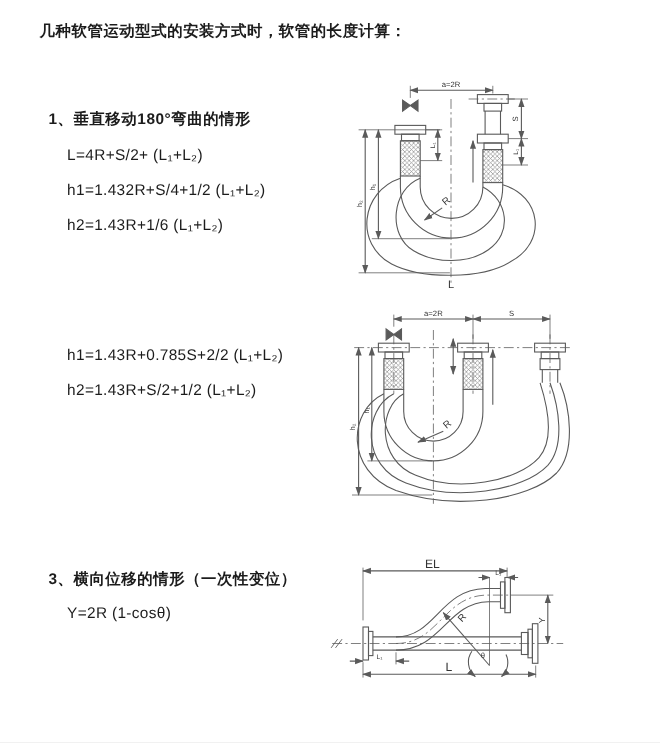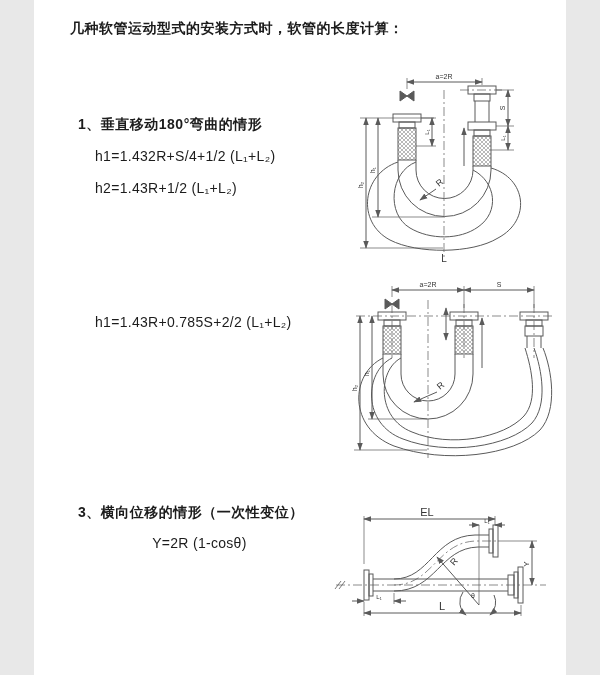--- a/index.html
+++ b/index.html
@@ -1,55 +1,57 @@
 <!DOCTYPE html>
 <html><head>
 <meta charset="utf-8">
 <style>
   html,body{margin:0;padding:0;background:#e8e8e8;}
   .page{
-    position:relative;width:532px;height:675px;margin:0 auto;
+    position:relative;width:600px;height:675px;margin:0 auto;
     background:#ffffff;overflow:hidden;
     font-family:"Liberation Sans","DejaVu Sans",sans-serif;color:#1c1c1c;
   }
   .doc-title{
     position:absolute;left:36px;top:20px;font-size:14px;font-weight:bold;
     letter-spacing:.5px;white-space:nowrap;
   }
   .section{position:absolute;left:44px;}
-  .sec-1{top:100px;} .sec-2{top:300px;} .sec-3{top:488px;text-align:center;}
-  .sec-heading{font-size:14px;font-weight:bold;letter-spacing:.5px;white-space:nowrap;margin-top:16px;}
+  .sec-1{top:100px;} .sec-2{top:300px;} .sec-3{top:518px;}
+  .sec-heading{font-size:14px;font-weight:bold;letter-spacing:.5px;white-space:nowrap;}
   .formulas{margin-top:6px;padding-left:17px;}
   .formula{font-size:14px;line-height:32px;white-space:nowrap;letter-spacing:.3px;}
   .sec-3 .formula{line-height:30px;}
   .diagram{position:absolute;}
   #d1{left:308px;top:70px;}
   #d2{left:308px;top:278px;}
   #d3{left:296px;top:494px;}
   svg{display:block;}
   svg text{font-family:"Liberation Sans","DejaVu Sans",sans-serif;fill:#333;}
 </style>
 </head>
 <body>
 
 <div class="page">
 
   <div class="doc-title">几种软管运动型式的安装方式时，软管的长度计算：</div>
 
   <div class="section sec-1">
     <div class="sec-heading">1、垂直移动180°弯曲的情形</div>
     <div class="formulas">
+      <div class="formula">L=4R+S/2+ (L₁+L₂)</div>
       <div class="formula">h1=1.432R+S/4+1/2 (L₁+L₂)</div>
-      <div class="formula">h2=1.43R+1/2 (L₁+L₂)</div>
+      <div class="formula">h2=1.43R+1/6 (L₁+L₂)</div>
     </div>
   </div>
 
   <div class="section sec-2">
     <div class="formulas">
       <div class="formula">h1=1.43R+0.785S+2/2 (L₁+L₂)</div>
+      <div class="formula">h2=1.43R+S/2+1/2 (L₁+L₂)</div>
     </div>
   </div>
 
   <div class="section sec-3">
     <div class="sec-heading">3、横向位移的情形（一次性变位）</div>
     <div class="formulas">
       <div class="formula">Y=2R (1-cosθ)</div>
     </div>
   </div>
 

